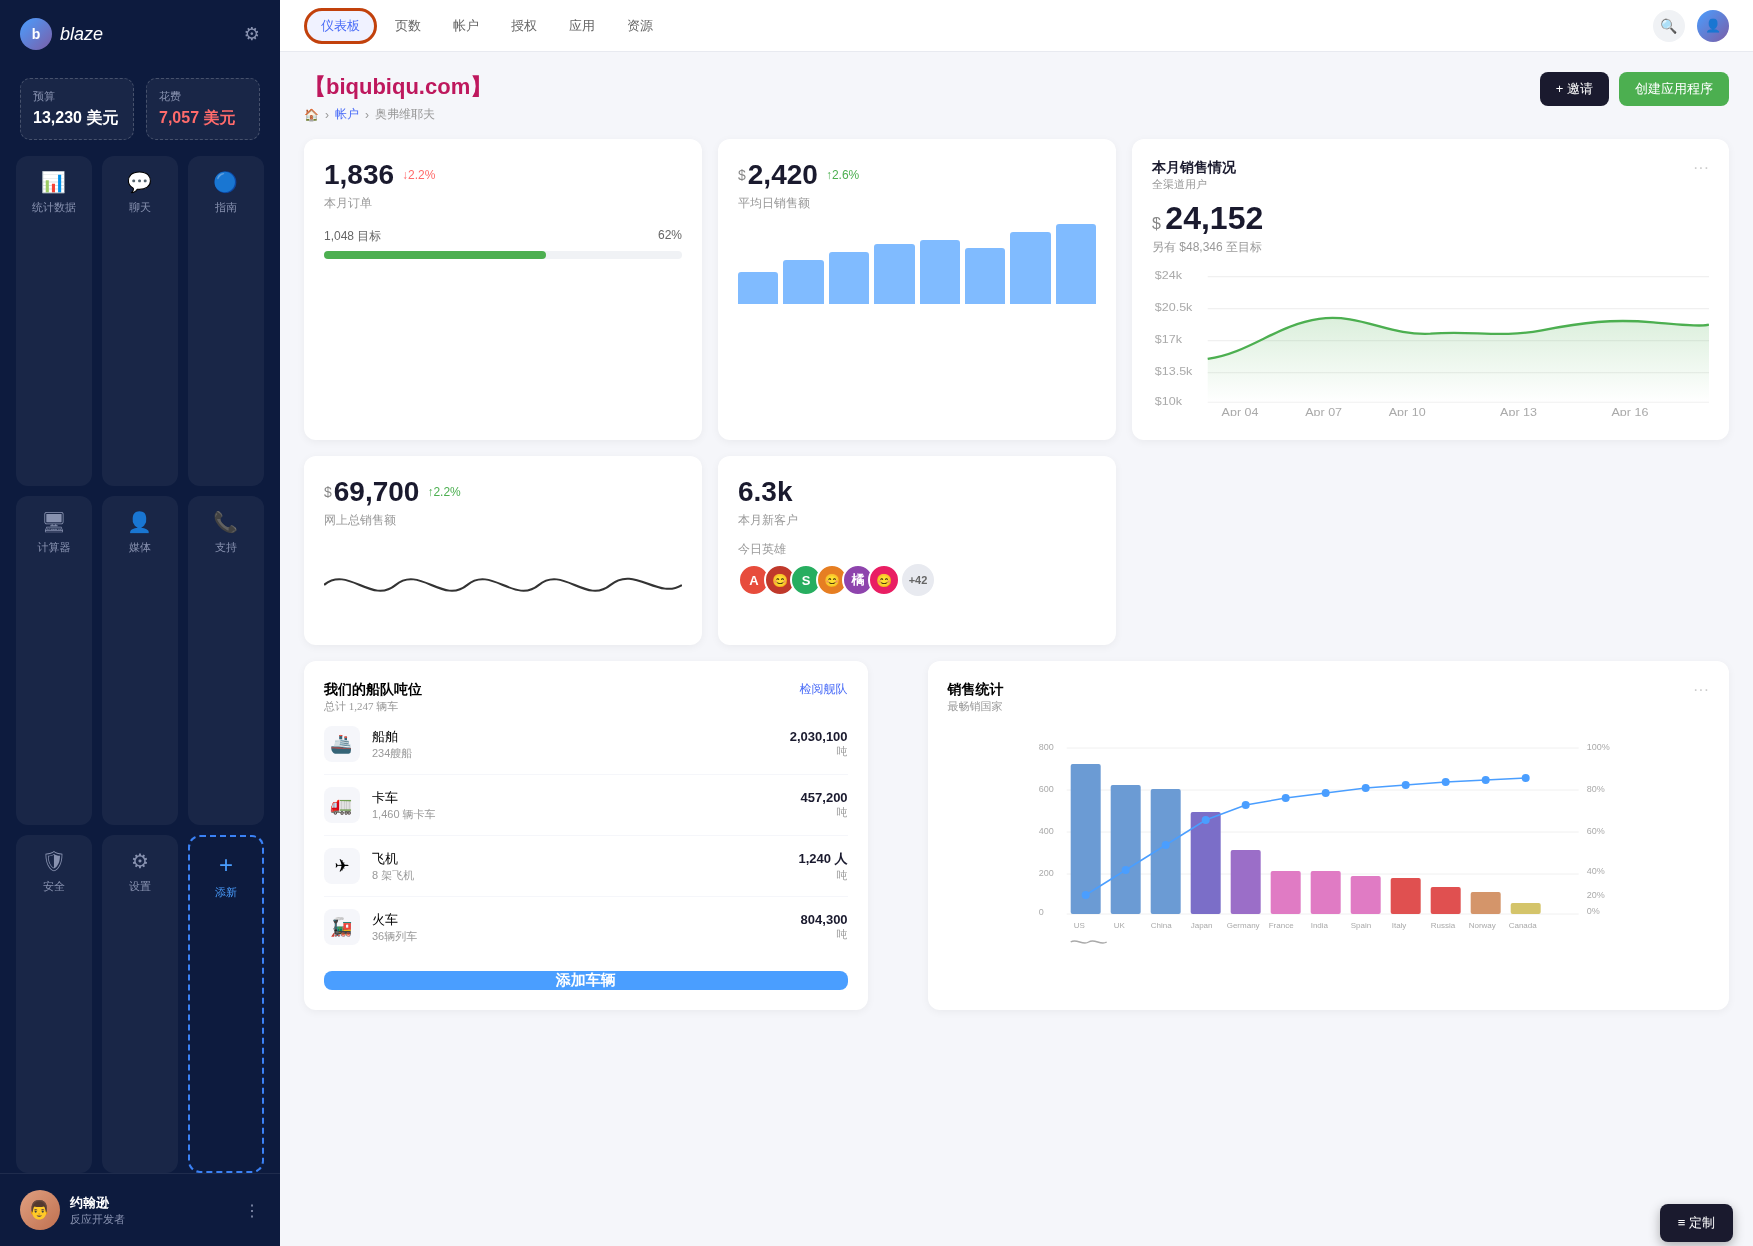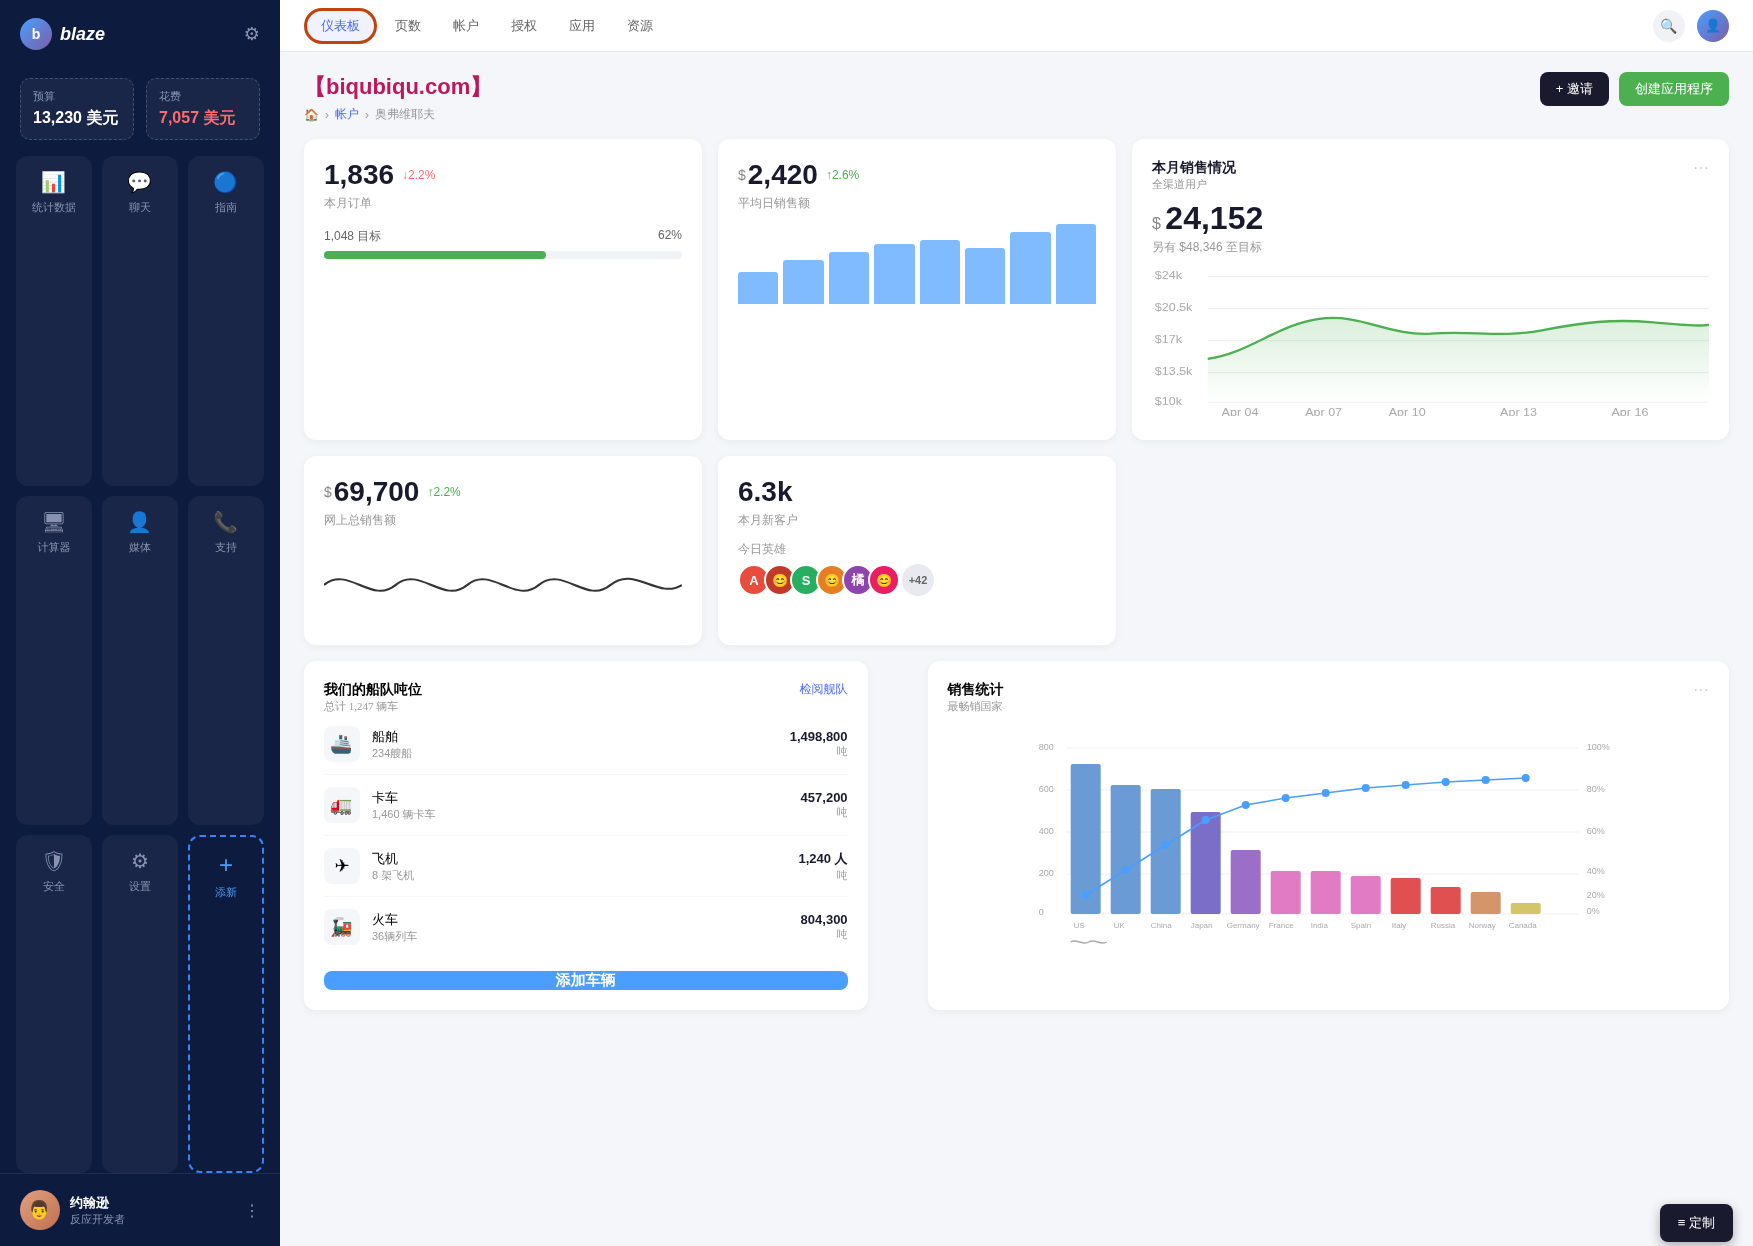--- a/index.html
+++ b/index.html
@@ -22,21 +22,21 @@
       justify-content: space-between;
       padding: 18px 20px;
     }
     .logo-area { display: flex; align-items: center; gap: 8px; }
     .logo-circle {
       width: 32px; height: 32px; border-radius: 50%;
       background: linear-gradient(135deg, #4a9eff, #7b5ea7);
       display: flex; align-items: center; justify-content: center;
       color: #fff; font-weight: bold; font-size: 14px;
     }
-    .logo-text { color: #fff; font-size: 18px; font-weight: 700; font-style: italic; }
+    .logo-text { color: #fff; font-size: 18px; font-weight: 400; font-style: italic; }
     .settings-icon-top { color: #8892b0; cursor: pointer; font-size: 18px; }
 
     
     .budget-area {
       display: flex;
       gap: 12px;
       padding: 10px 20px 16px;
     }
     .budget-card {
       flex: 1;
@@ -548,21 +548,21 @@
           <span class="fleet-link">检阅舰队</span>
         </div>
 
         <div class="fleet-item">
           <div class="fleet-icon">🚢</div>
           <div class="fleet-item-info">
             <div class="fleet-item-name">船舶</div>
             <div class="fleet-item-sub">234艘船</div>
           </div>
           <div class="fleet-item-value">
-            <div class="fleet-value-num">1,498,800</div>
+            <div class="fleet-value-num">2,030,100</div>
             <div class="fleet-value-unit">吨</div>
           </div>
         </div>
         <div class="fleet-item">
           <div class="fleet-icon">🚛</div>
           <div class="fleet-item-info">
             <div class="fleet-item-name">卡车</div>
             <div class="fleet-item-sub">1,460 辆卡车</div>
           </div>
           <div class="fleet-item-value">

